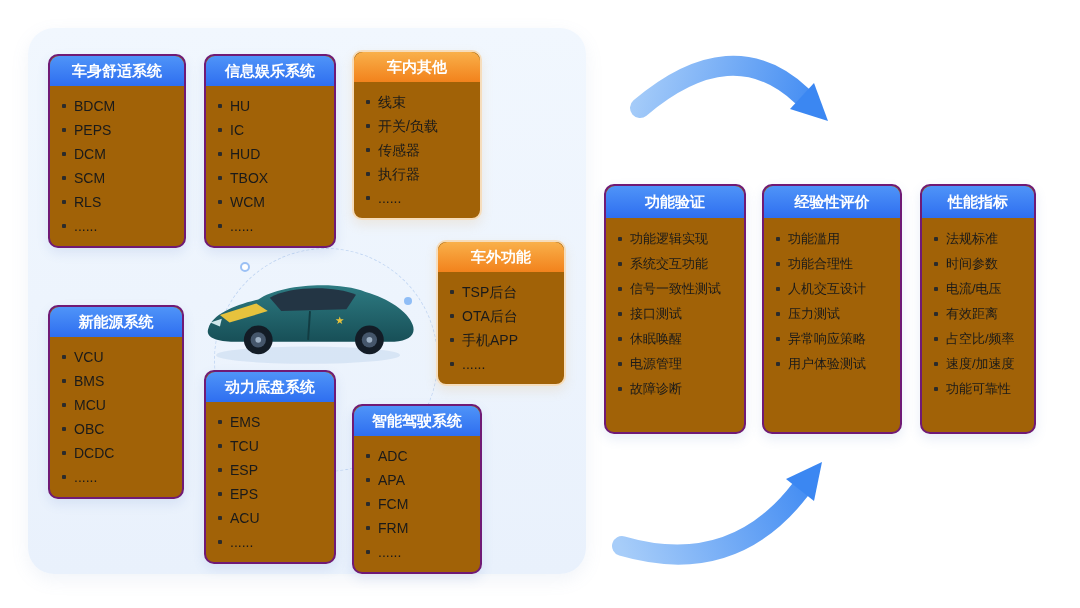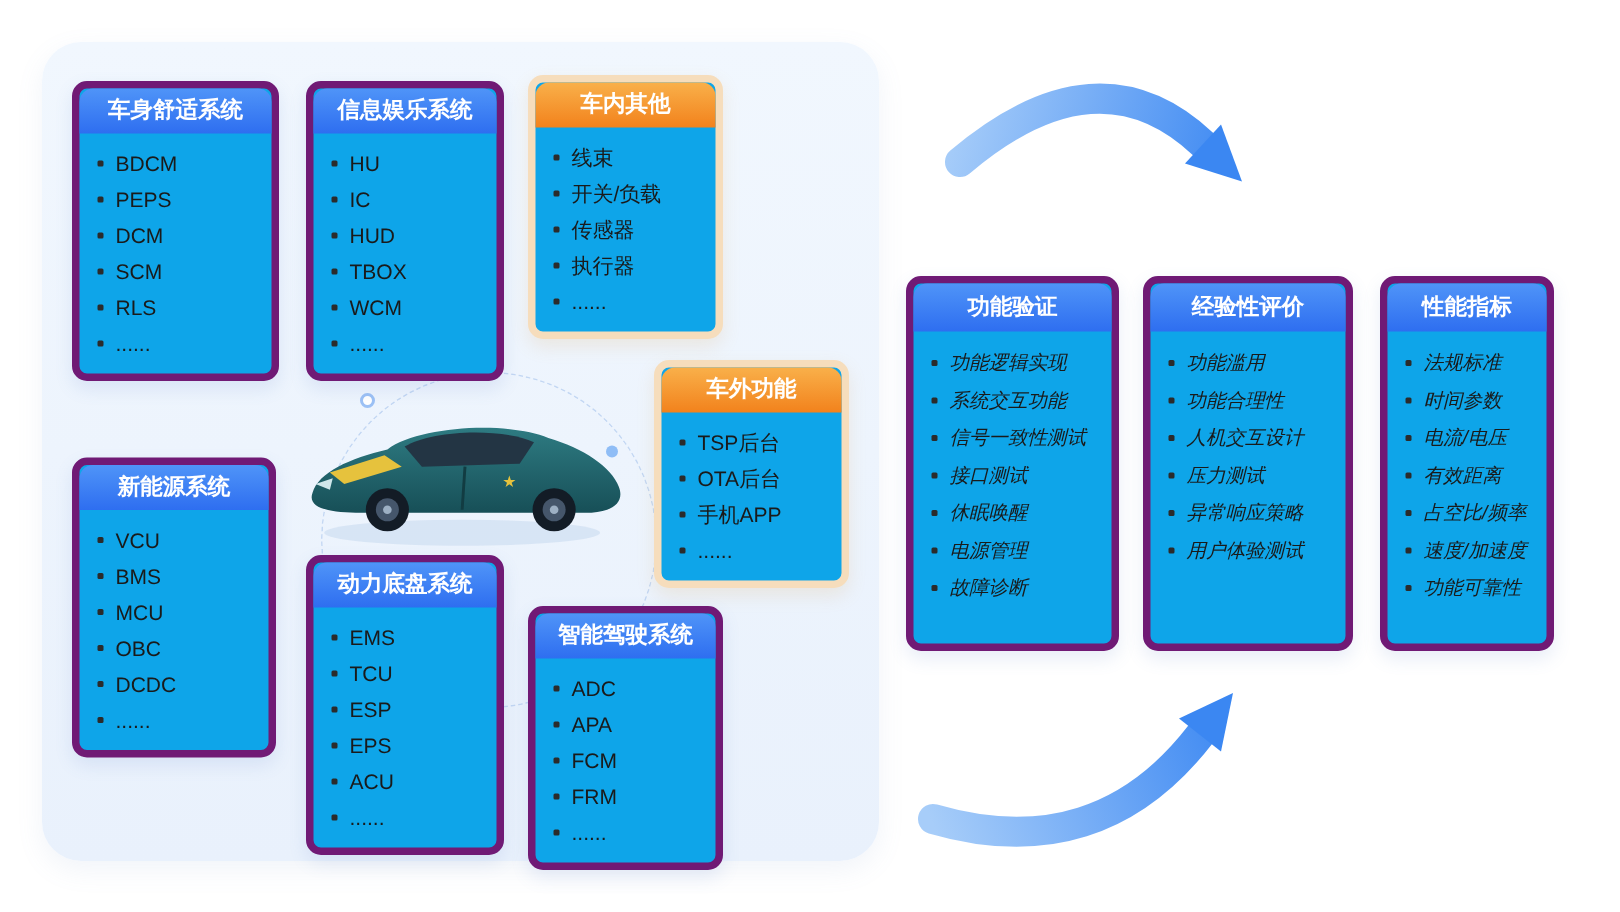--- a/index.html
+++ b/index.html
@@ -27,22 +27,22 @@
     position: absolute; left: 240px; top: 262px; width: 10px; height: 10px;
     border: 2px solid #9cc1f5; border-radius: 50%; background: #fff;
   }
   .deco-dot-solid {
     position: absolute; left: 404px; top: 297px; width: 8px; height: 8px;
     border-radius: 50%; background: #8fbdf6;
   }
 
   
   .card {
-    position: absolute; background: #0ea5e9; border-radius: 10px;
-    border: 5px solid #701a75;
+    position: absolute; background: #a16207; border-radius: 10px;
+    border: 2px solid #701a75;
     box-shadow: 0 5px 12px rgba(90,130,200,0.14);
   }
   .card.orange { border-color: #f6ddbc; box-shadow: 0 5px 12px rgba(220,160,80,0.16); }
   .card-header {
     height: 30px; line-height: 30px; text-align: center;
     color: #ffffff; font-weight: bold; font-size: 15px;
     border-radius: 9px 9px 0 0;
     background: linear-gradient(180deg, #4f94f8 0%, #2e6ef0 100%);
   }
   .card.orange .card-header {
@@ -55,21 +55,21 @@
     white-space: nowrap;
   }
   .card-list li::before {
     content: ""; flex: 0 0 auto; width: 4px; height: 4px;
     background: #2b2b2b; border-radius: 1px; margin-right: 8px;
   }
 
   
   .card.right { min-height: 250px; }
   .card.right .card-header { height: 32px; line-height: 32px; border-radius: 9px 9px 0 0; }
-  .card.right .card-list li { font-size: 13px; line-height: 25px; font-style: italic; }
+  .card.right .card-list li { font-size: 13px; line-height: 25px; }
 
   
   .arrows { position: absolute; left: 0; top: 0; pointer-events: none; }
 
   
   .car-wrap { position: absolute; left: 195px; top: 252px; width: 230px; height: 122px; }
 </style>
 </head>
 <body>
 

